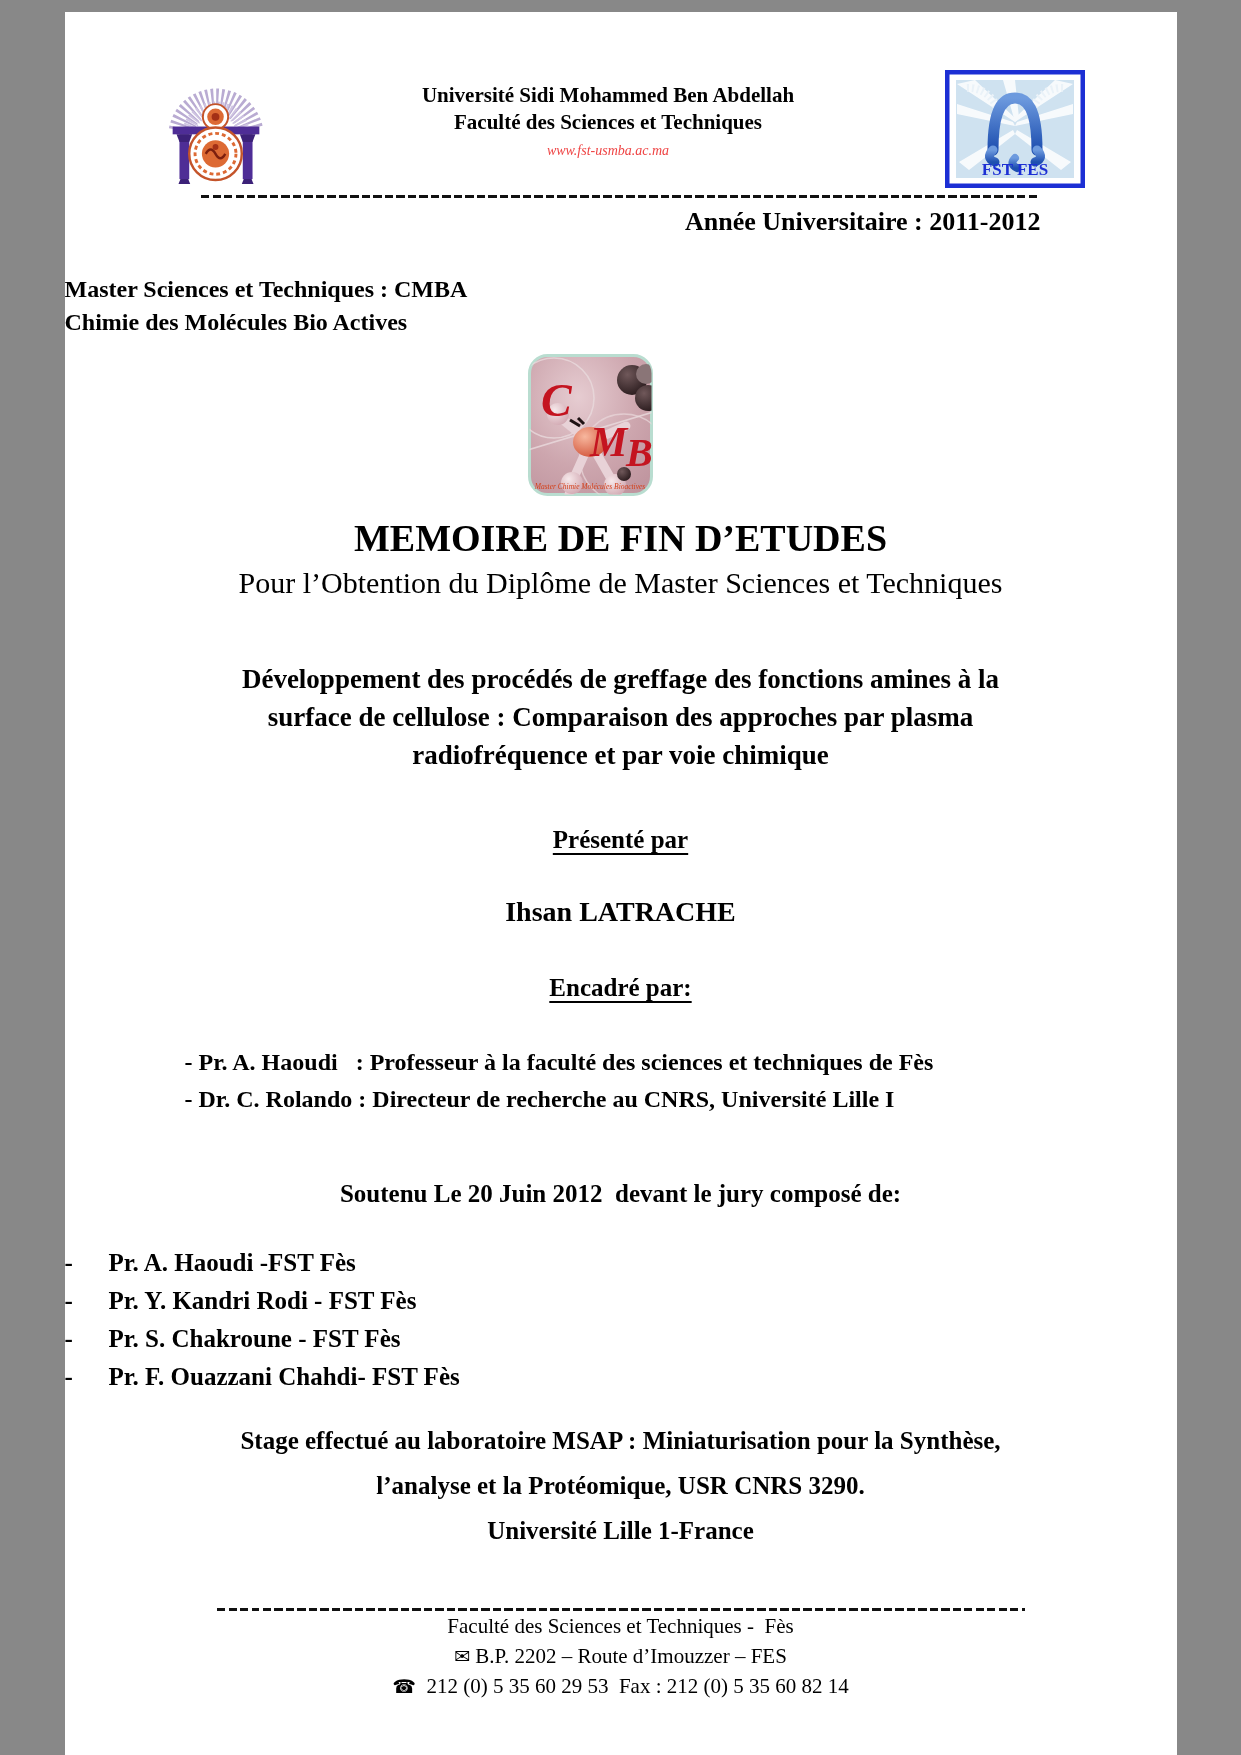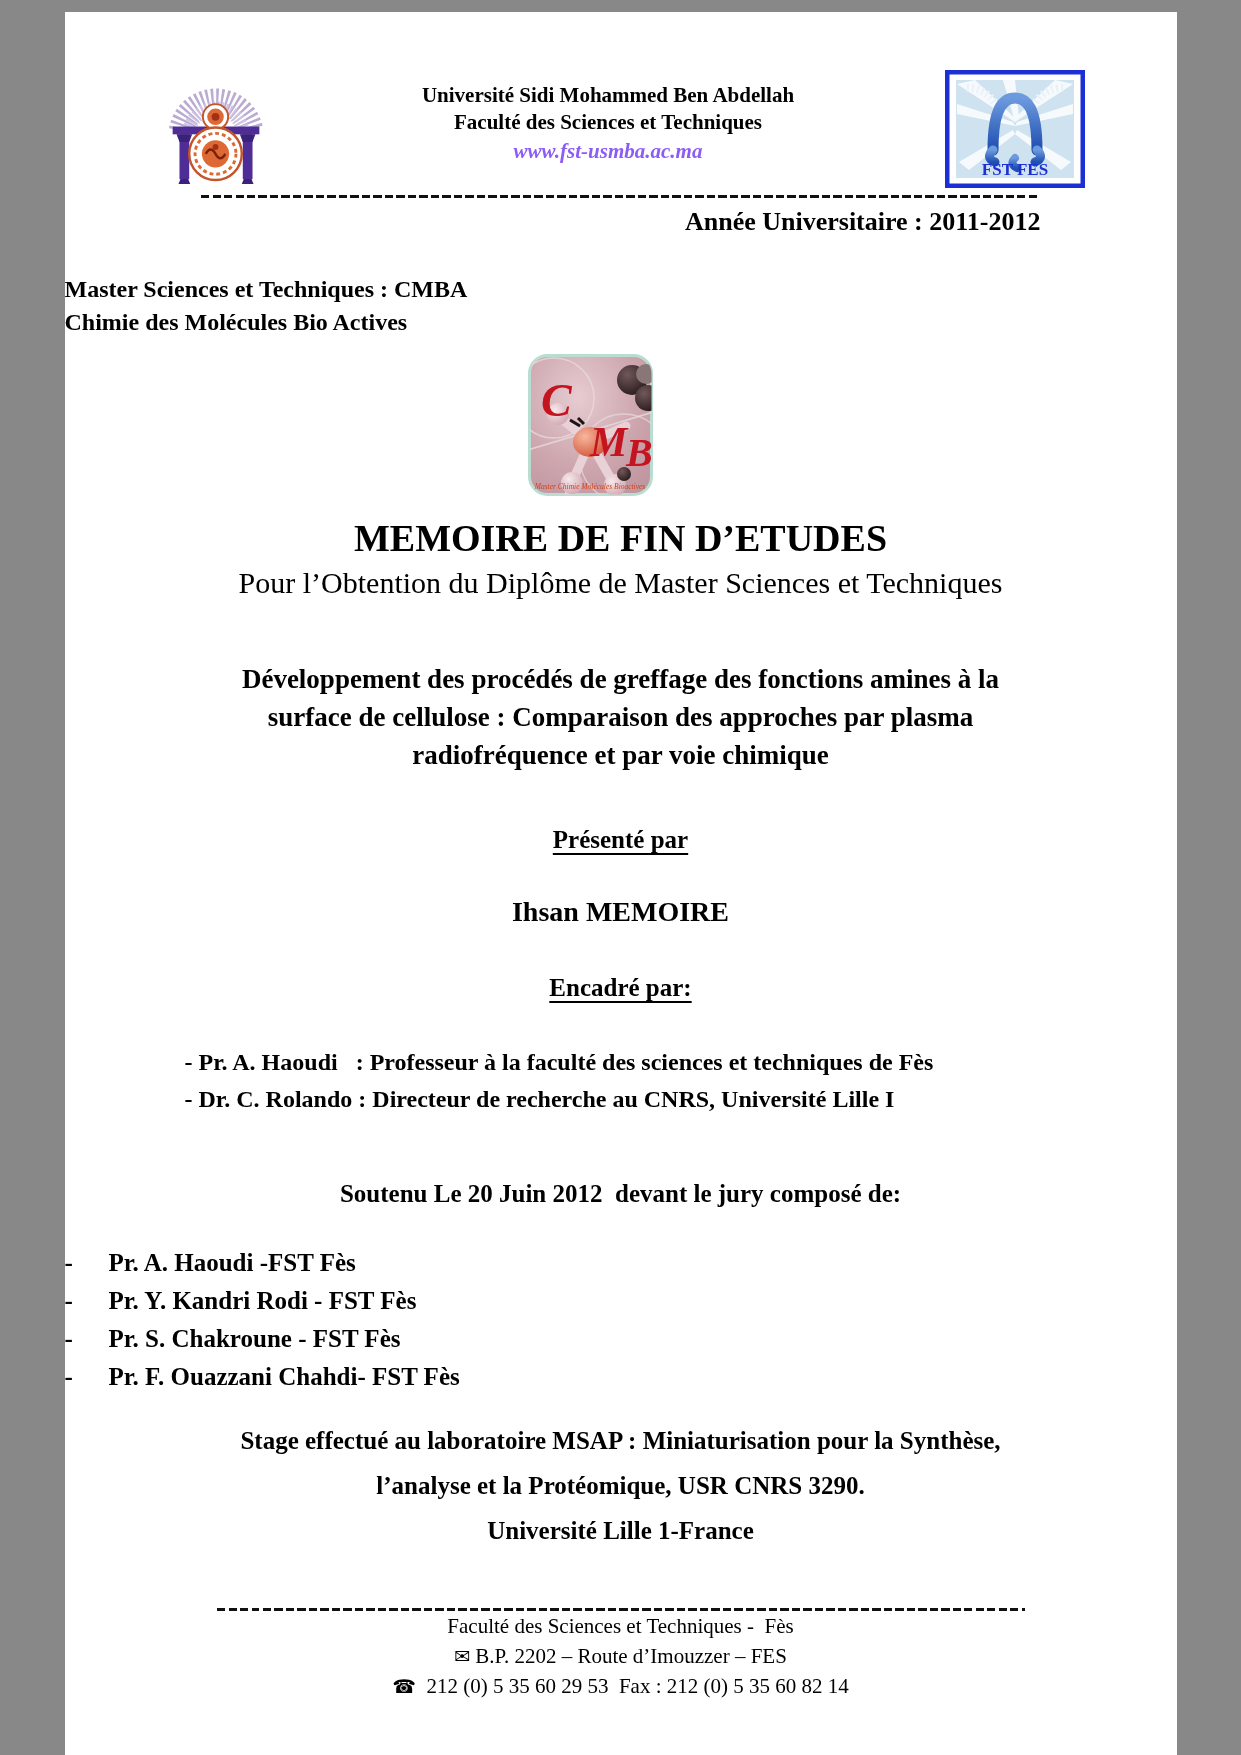--- a/index.html
+++ b/index.html
@@ -5,21 +5,21 @@
   * { margin:0; padding:0; box-sizing:border-box; }
   body { background:#888; font-family:"Liberation Serif", serif; }
   .page {
     position:relative; width:1112px; height:1755px; margin:12px auto;
     background:#ffffff; color:#000; overflow:hidden;
   }
   
   .header { display:flex; justify-content:space-between; align-items:flex-start; padding:58px 92px 0 95px; }
   .header-center { flex:1; text-align:center; margin-top:12px; }
   .hdr-line { font-size:21px; font-weight:bold; line-height:27px; }
-  .hdr-site { font-size:21px; font-weight:bold; font-style:italic; color:#8b5cf6; line-height:30px; cursor:pointer; }
+  .hdr-site { font-size:14px; font-weight:normal; font-style:italic; color:#ef4444; line-height:30px; cursor:pointer; }
   .dashes {
     height:3px; margin:7px 138px 0 136px;
     background:repeating-linear-gradient(90deg,#111 0,#111 8px,transparent 8px,transparent 11.5px);
   }
   .year-line { text-align:right; padding-right:136px; font-size:26px; font-weight:bold; margin-top:9px; }
   
   .master-block { margin-top:36px; font-size:24px; font-weight:bold; line-height:33px; }
   
   .cmb-wrap { text-align:center; margin-top:15px; }
   .cmb-logo { display:inline-block; position:relative; left:-30px; width:125px; height:142px; }
@@ -193,21 +193,21 @@
 
   <div class="thesis-title">
     <div>Développement des procédés de greffage des fonctions amines à la</div>
     <div>surface de cellulose : Comparaison des approches par plasma</div>
     <div>radiofréquence et par voie chimique</div>
   </div>
 
   <div class="presented">
     <span class="underlined">Présenté par</span>
   </div>
-  <div class="author">Ihsan MEMOIRE</div>
+  <div class="author">Ihsan LATRACHE</div>
 
   <div class="supervised">
     <span class="underlined">Encadré par:</span>
   </div>
   <div class="advisors">
     <div>- Pr. A. Haoudi   : Professeur à la faculté des sciences et techniques de Fès</div>
     <div>- Dr. C. Rolando : Directeur de recherche au CNRS, Université Lille I</div>
   </div>
 
   <div class="defense-intro">Soutenu Le 20 Juin 2012  devant le jury composé de:</div>

